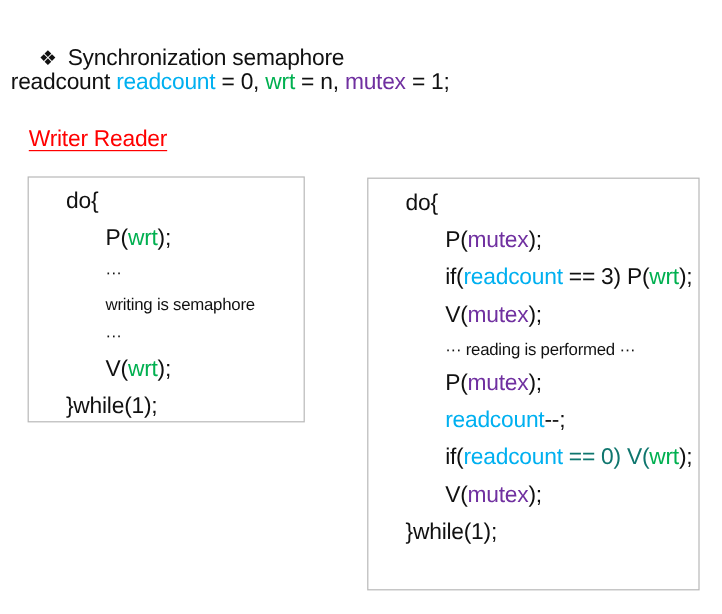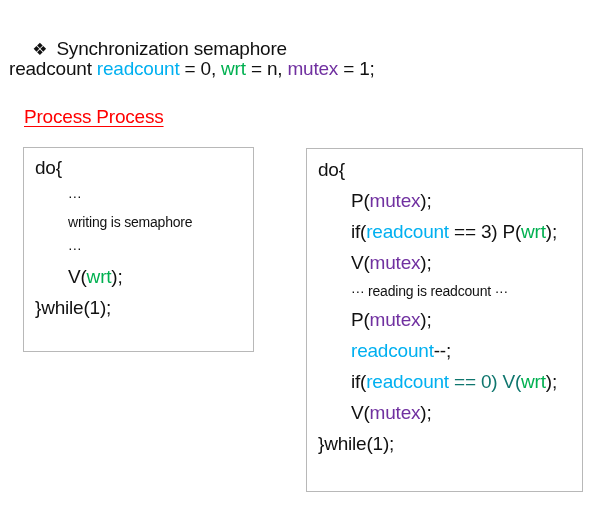--- a/index.html
+++ b/index.html
@@ -63,58 +63,60 @@
     top: 148px;
     width: 277px;
     height: 344px;
     padding: 5px 4px 0 11px;
   }
   .code-line {
     font-size: 19px;
     line-height: 31px;
     letter-spacing: -0.2px;
     white-space: pre;
+    margin-left: 20px;
   }
   .code-line.small {
     font-size: 14px;
     line-height: 26px;
   }
   .code-line.indent {
     padding-left: 33px;
   }
 </style>
 </head>
 <body>
 
 <div id="page">
 
   <div class="title-row">
     <span class="bullet">❖</span><span>Synchronization semaphore</span>
   </div>
 
   <div class="declaration"><span style="color: rgb(17, 17, 17);">readcount </span><span style="color: rgb(0, 176, 240);">readcount</span><span style="color: rgb(17, 17, 17);"> = 0, </span><span style="color: rgb(0, 176, 80);">wrt</span><span style="color: rgb(17, 17, 17);"> = n, </span><span style="color: rgb(112, 48, 160);">mutex</span><span style="color: rgb(17, 17, 17);"> = 1;</span></div>
 
-  <div id="writer-heading" class="proc-heading" style="color: rgb(255, 0, 0); text-decoration-color: rgb(255, 0, 0);">Process Process</div>
+  <div id="writer-heading" class="proc-heading" style="color: rgb(255, 0, 0); text-decoration-color: rgb(255, 0, 0);">Writer Reader</div>
 
 
   <div id="writer-box" class="code-box" style="border: 1.5px solid rgb(184, 184, 184);">
       <div class="code-line"><span style="color: rgb(17, 17, 17);">do{</span></div>
+      <div class="code-line indent"><span style="color: rgb(17, 17, 17);">P(</span><span style="color: rgb(0, 176, 80);">wrt</span><span style="color: rgb(17, 17, 17);">);</span></div>
       <div class="code-line small indent"><span style="color: rgb(17, 17, 17);">···</span></div>
       <div class="code-line small indent"><span style="color: rgb(17, 17, 17);">writing is semaphore</span></div>
       <div class="code-line small indent"><span style="color: rgb(17, 17, 17);">···</span></div>
       <div class="code-line indent"><span style="color: rgb(17, 17, 17);">V(</span><span style="color: rgb(0, 176, 80);">wrt</span><span style="color: rgb(17, 17, 17);">);</span></div>
       <div class="code-line"><span style="color: rgb(17, 17, 17);">}while(1);</span></div>
     </div>
 
   <div id="reader-box" class="code-box" style="border: 1.5px solid rgb(184, 184, 184);">
       <div class="code-line"><span style="color: rgb(17, 17, 17);">do{</span></div>
       <div class="code-line indent"><span style="color: rgb(17, 17, 17);">P(</span><span style="color: rgb(112, 48, 160);">mutex</span><span style="color: rgb(17, 17, 17);">);</span></div>
       <div class="code-line indent"><span style="color: rgb(17, 17, 17);">if(</span><span style="color: rgb(0, 176, 240);">readcount</span><span style="color: rgb(17, 17, 17);"> == 3) P(</span><span style="color: rgb(0, 176, 80);">wrt</span><span style="color: rgb(17, 17, 17);">);</span></div>
       <div class="code-line indent"><span style="color: rgb(17, 17, 17);">V(</span><span style="color: rgb(112, 48, 160);">mutex</span><span style="color: rgb(17, 17, 17);">);</span></div>
-      <div class="code-line small indent"><span style="color: rgb(17, 17, 17);">··· reading is readcount ···</span></div>
+      <div class="code-line small indent"><span style="color: rgb(17, 17, 17);">··· reading is performed ···</span></div>
       <div class="code-line indent"><span style="color: rgb(17, 17, 17);">P(</span><span style="color: rgb(112, 48, 160);">mutex</span><span style="color: rgb(17, 17, 17);">);</span></div>
       <div class="code-line indent"><span style="color: rgb(0, 176, 240);">readcount</span><span style="color: rgb(17, 17, 17);">--;</span></div>
       <div class="code-line indent"><span style="color: rgb(17, 17, 17);">if(</span><span style="color: rgb(0, 176, 240);">readcount</span><span style="color: #0f766e;"> == 0) V(</span><span style="color: rgb(0, 176, 80);">wrt</span><span style="color: rgb(17, 17, 17);">);</span></div>
       <div class="code-line indent"><span style="color: rgb(17, 17, 17);">V(</span><span style="color: rgb(112, 48, 160);">mutex</span><span style="color: rgb(17, 17, 17);">);</span></div>
       <div class="code-line"><span style="color: rgb(17, 17, 17);">}while(1);</span></div>
     </div>
 
 </div>
 
 </body></html>

